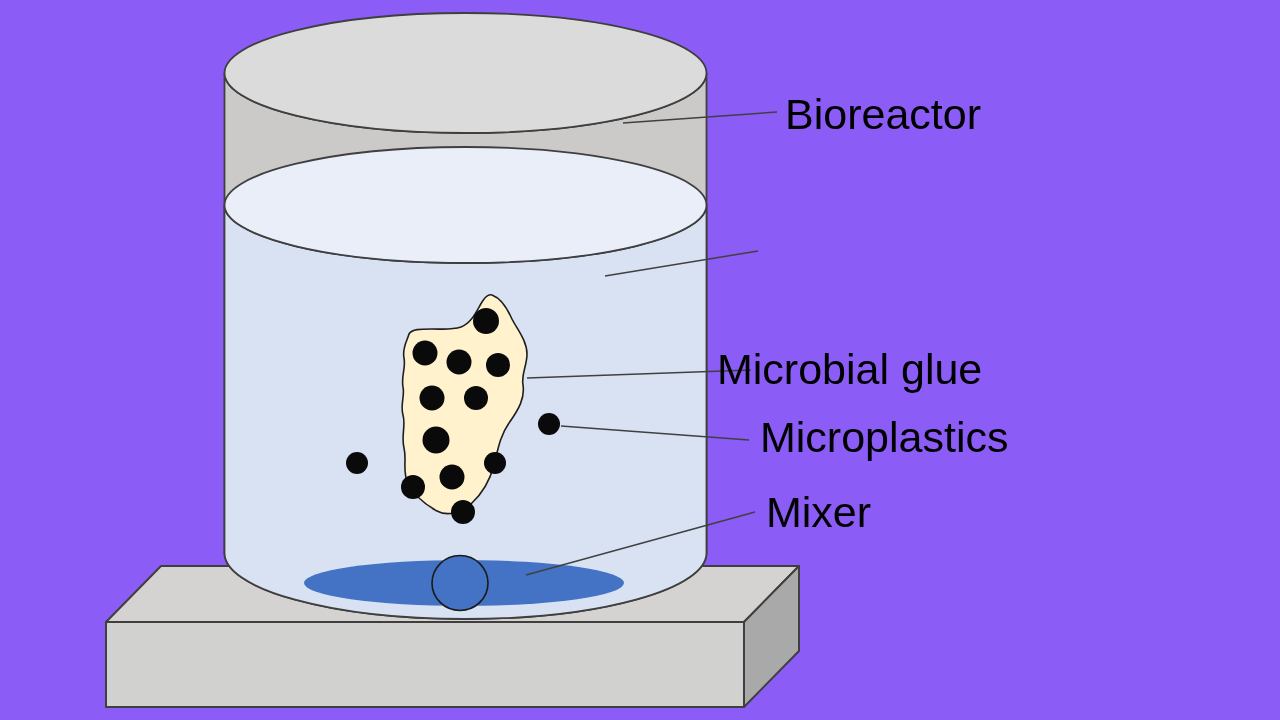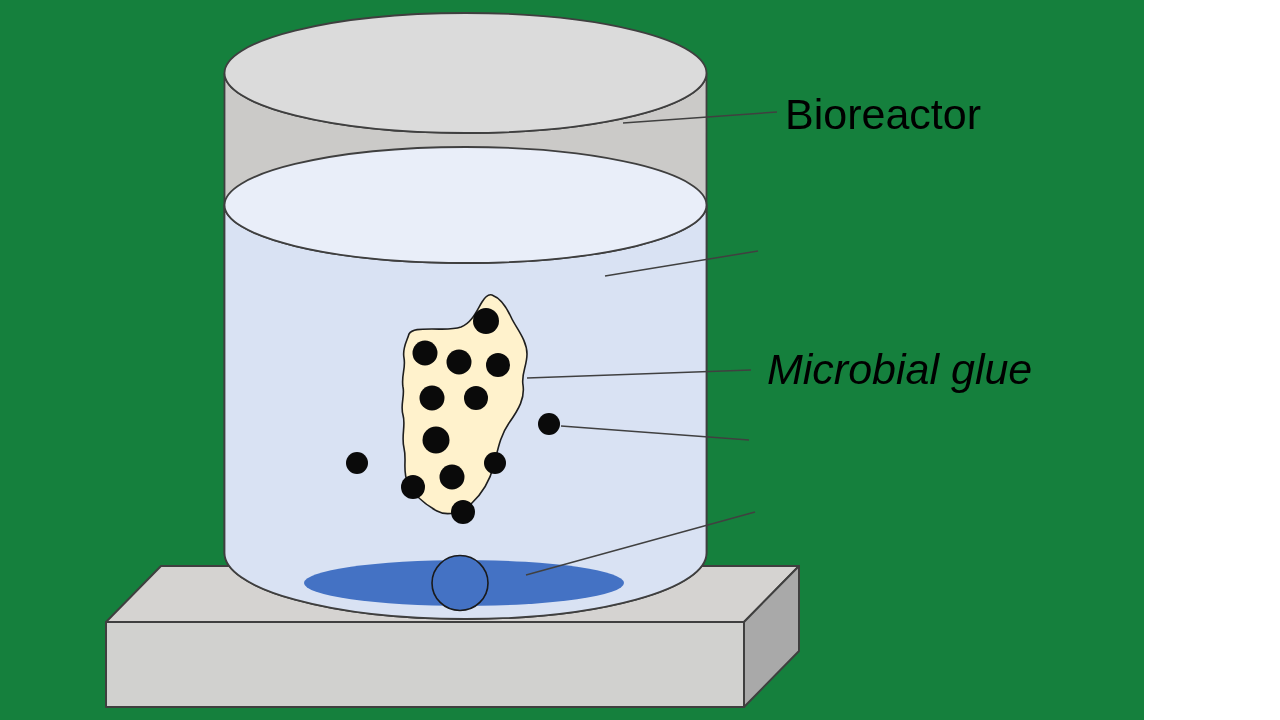--- a/index.html
+++ b/index.html
@@ -1,33 +1,33 @@
 <!DOCTYPE html>
 <html><head>
 <meta charset="utf-8">
 <style>
   html,body{margin:0;padding:0;background:#ffffff;}
   .stage{
     position:relative;
-    width:1144px;height:720px;
-    background:#15803d;
+    width:1280px;height:720px;
+    background:#8b5cf6;
     overflow:hidden;
     font-family:"Liberation Sans", sans-serif;
   }
   .stage svg{position:absolute;left:0;top:0;}
   .label{
     position:absolute;
     font-size:43px;
     line-height:50px;
     color:#000000;
     white-space:nowrap;
   }
   .lbl-bioreactor{left:785px;top:89px;}
   .lbl-polluted-water{left:763px;top:227px;}
-  .lbl-microbial-glue{left:767px;top:344px;font-style:italic;}
+  .lbl-microbial-glue{left:717px;top:344px;}
   .lbl-microplastics{left:760px;top:412px;}
   .lbl-mixer{left:766px;top:487px;}
 </style>
 </head>
 <body>
 
 <div class="stage">
 
   <svg width="1280" height="720" viewBox="0 0 1280 720">
 
@@ -91,13 +91,15 @@
         <line x1="623" y1="123" x2="777" y2="112" stroke="#404040" stroke-width="1.5"></line>
         <line x1="605" y1="276" x2="758" y2="251" stroke="#404040" stroke-width="1.5"></line>
         <line x1="527" y1="378" x2="751" y2="370" stroke="#404040" stroke-width="1.5"></line>
         <line x1="561" y1="426" x2="749" y2="440" stroke="#404040" stroke-width="1.5"></line>
         <line x1="526" y1="575" x2="755" y2="512" stroke="#404040" stroke-width="1.5"></line>
       </g>
   </svg>
 
   <div class="label lbl-bioreactor">Bioreactor</div>
   <div class="label lbl-microbial-glue">Microbial glue</div>
+  <div class="label lbl-microplastics">Microplastics</div>
+  <div class="label lbl-mixer">Mixer</div>
 </div>
 
 </body></html>

